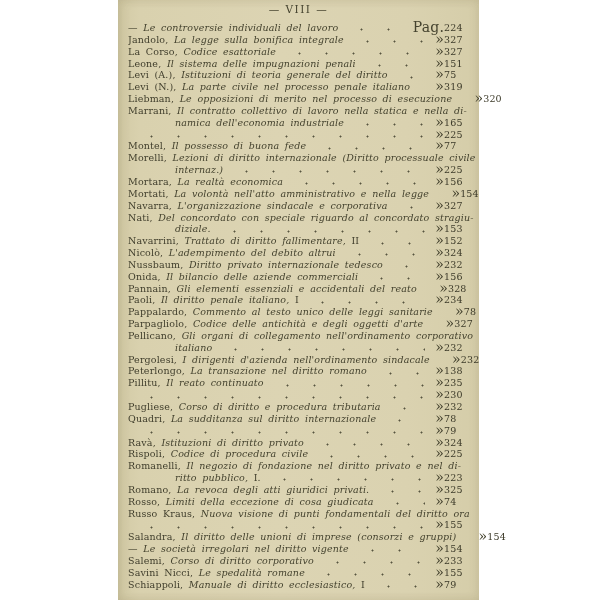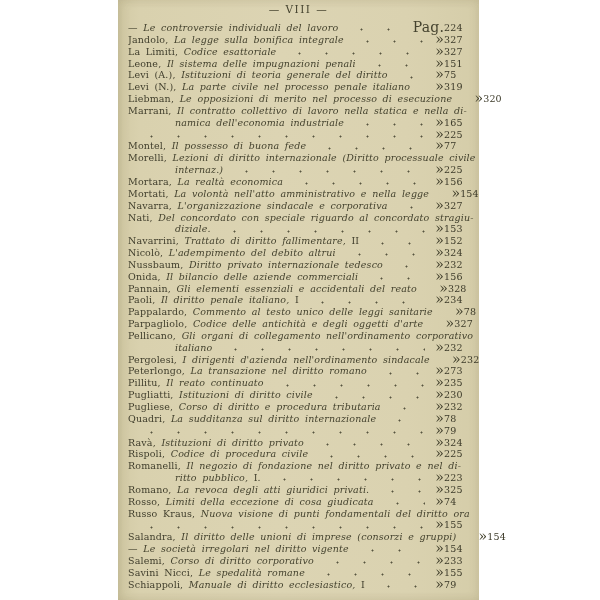--- a/index.html
+++ b/index.html
@@ -56,21 +56,21 @@
           <span class="marker">Pag.</span>
           <span class="pagenum">224</span>
         </div>
         <div class="row">
           <span class="entry-text"><span class="author">Jandolo,</span> <span class="title">La legge sulla bonifica integrale</span></span>
           <span class="leader"></span>
           <span class="marker">»</span>
           <span class="pagenum">327</span>
         </div>
         <div class="row">
-          <span class="entry-text"><span class="author">La Limiti,</span> <span class="title">Codice esattoriale</span></span>
+          <span class="entry-text"><span class="author">La Corso,</span> <span class="title">Codice esattoriale</span></span>
           <span class="leader"></span>
           <span class="marker">»</span>
           <span class="pagenum">327</span>
         </div>
         <div class="row">
           <span class="entry-text"><span class="author">Leone,</span> <span class="title">Il sistema delle impugnazioni penali</span></span>
           <span class="leader"></span>
           <span class="marker">»</span>
           <span class="pagenum">151</span>
         </div>
@@ -208,30 +208,29 @@
         <div class="row">
           <span class="entry-text"><span class="author">Pergolesi,</span> <span class="title">I dirigenti d'azienda nell'ordinamento sindacale</span></span>
           <span class="leader"></span>
           <span class="marker">»</span>
           <span class="pagenum">232</span>
         </div>
         <div class="row">
           <span class="entry-text"><span class="author">Peterlongo,</span> <span class="title">La transazione nel diritto romano</span></span>
           <span class="leader"></span>
           <span class="marker">»</span>
-          <span class="pagenum">273</span>
+          <span class="pagenum">138</span>
         </div>
         <div class="row">
           <span class="entry-text"><span class="author">Pillitu,</span> <span class="title">Il reato continuato</span></span>
           <span class="leader"></span>
           <span class="marker">»</span>
           <span class="pagenum">235</span>
         </div>
         <div class="row">
-          <span class="entry-text"><span class="author">Pugliatti,</span> <span class="title">Istituzioni di diritto civile</span></span>
           <span class="leader"></span>
           <span class="marker">»</span>
           <span class="pagenum">230</span>
         </div>
         <div class="row">
           <span class="entry-text"><span class="author">Pugliese,</span> <span class="title">Corso di diritto e procedura tributaria</span></span>
           <span class="leader"></span>
           <span class="marker">»</span>
           <span class="pagenum">232</span>
         </div>

